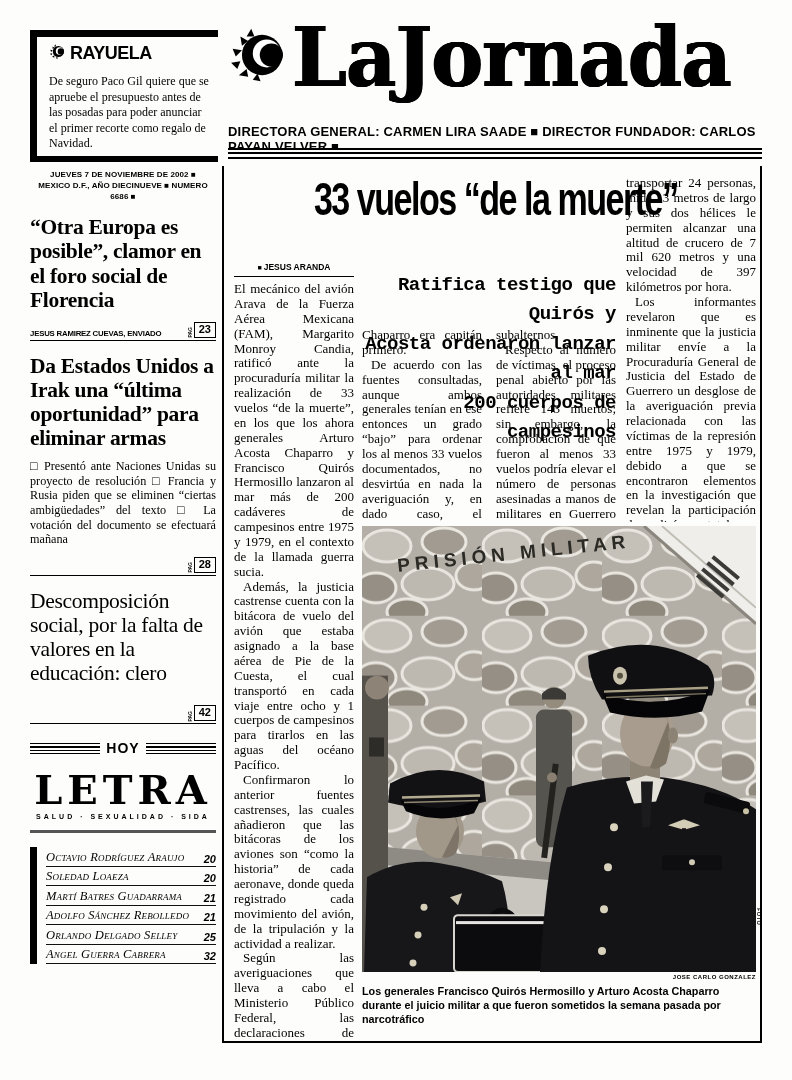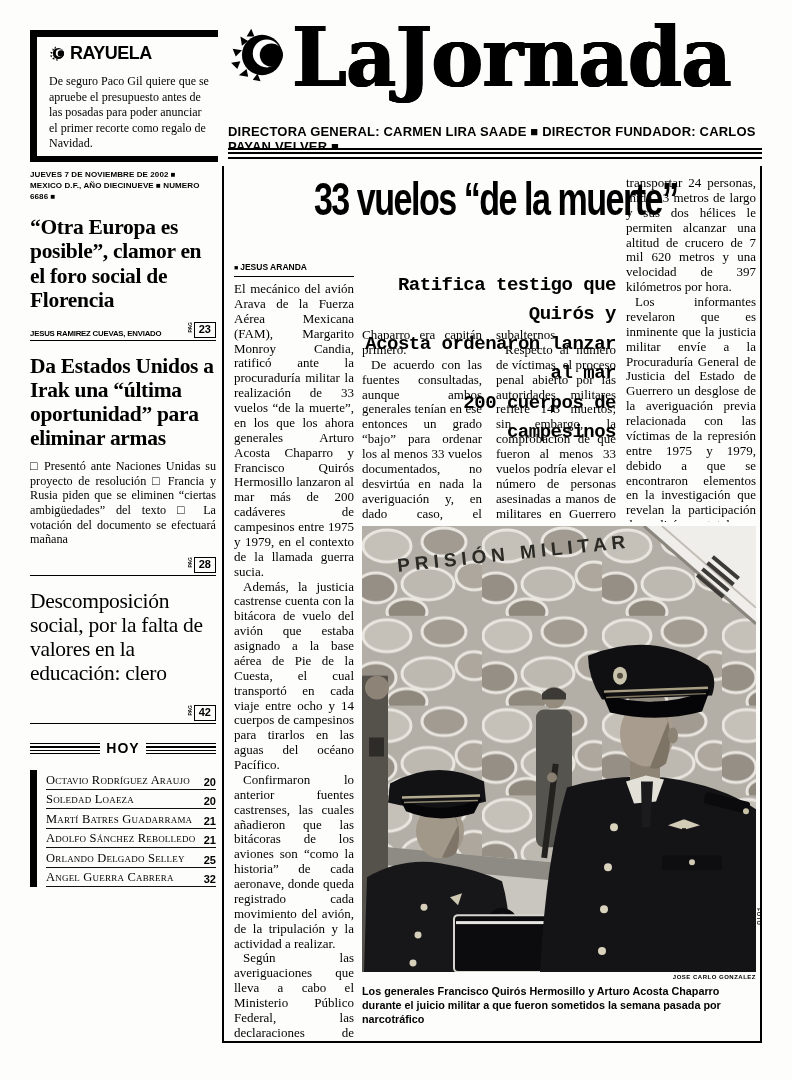--- a/index.html
+++ b/index.html
@@ -8,21 +8,21 @@
     position:relative; width:792px; height:1080px; margin:0 auto;
     background:#fdfdfc; color:#000;
     font-family:"Liberation Serif", serif; overflow:hidden;
   }
   
   .rayuela {
     position:absolute; left:30px; top:30px; width:188px; height:132px;
     border-left:7px solid #000; border-top:7px solid #000; border-bottom:6px solid #000;
     padding:6px 6px 6px 12px;
   }
-  .rayuela-head { display:flex; align-items:center; gap:4px; }
+  .rayuela-head { display:flex; gap:4px; }
   .rayuela-title { font-family:"Liberation Sans", sans-serif; font-weight:900; font-size:18px; letter-spacing:-0.5px; transform:scaleY(1.05); }
   .rayuela-text { margin-top:10px; font-size:12px; line-height:1.3; }
   .masthead { position:absolute; left:228px; top:18px; width:534px; height:130px; }
   .masthead-row { display:flex; align-items:flex-start; }
   .masthead-title {
     font-family:"DejaVu Serif", serif; font-weight:bold; font-size:78px; line-height:0.95;
     letter-spacing:-1px; white-space:nowrap;
     text-shadow:0.7px 0 #000, -0.7px 0 #000, 0 0.5px #000;
     transform:scaleY(1.06); transform-origin:top left; margin-left:2px;
   }
@@ -30,49 +30,49 @@
   .masthead-rules {
     position:absolute; left:228px; top:148px; width:534px; height:11px;
     background:repeating-linear-gradient(180deg,#000 0 1.7px,#fdfdfc 1.7px 4.4px);
   }
   
   .vrule-left  { position:absolute; left:222px; top:166px; width:1.5px; height:876px; background:#000; }
   .vrule-right { position:absolute; left:760px; top:166px; width:1.5px; height:876px; background:#000; }
   .hrule-bottom{ position:absolute; left:222px; top:1041px; width:540px; height:1.5px; background:#000; }
   
   .sidebar { position:absolute; left:30px; top:170px; width:186px; }
-  .dateline { text-align:left; font-family:"Liberation Sans", sans-serif; font-weight:bold; font-size:8px; line-height:1.35; letter-spacing:0.1px; }
+  .dateline { text-align:center; font-family:"Liberation Sans", sans-serif; font-weight:bold; font-size:8px; line-height:1.35; letter-spacing:0.1px; }
   .sb-headline { font-size:21.5px; font-weight:bold; line-height:1.12; letter-spacing:-0.3px; margin-top:13px; }
   .sb-headline.light { font-weight:normal; }
   .sb-summary { margin-top:9px; font-size:12.2px; line-height:1.2; text-align:justify; }
   .art-foot { display:flex; justify-content:space-between; align-items:flex-end; border-bottom:1.5px solid #000; padding:4px 0 2px; margin-top:6px; }
   .sb-byline { font-family:"Liberation Sans", sans-serif; font-weight:bold; font-size:7.8px; letter-spacing:-0.2px; }
-  .pageref { display:inline-flex; align-items:flex-start; margin-left:auto; }
+  .pageref { display:inline-flex; align-items:flex-end; margin-left:auto; }
   .pag-tab { font-family:"Liberation Sans", sans-serif; font-weight:bold; font-size:5px; writing-mode:vertical-rl; transform:rotate(180deg); line-height:1; margin-right:1px; }
   .pag-num { border:1.3px solid #000; font-family:"Liberation Sans", sans-serif; font-weight:bold; font-size:11px; line-height:1; padding:1px 4px 2px; }
   .hoy-strip { display:flex; align-items:center; gap:6px; margin-top:16px; }
   .hoy-lines { flex:1; height:11px; background:repeating-linear-gradient(180deg,#000 0 1.4px,transparent 1.4px 3.3px); }
   .hoy-label { font-family:"Liberation Sans", sans-serif; font-weight:900; font-size:14px; letter-spacing:1px; }
   .letra { text-align:center; margin-top:14px; }
   .letra-title { font-family:"DejaVu Serif", serif; font-weight:bold; font-size:40px; letter-spacing:5px; line-height:1; }
   .letra-sub { font-family:"Liberation Sans", sans-serif; font-weight:bold; font-size:7px; letter-spacing:3px; margin-top:3px; }
   .letra-rule { height:3px; background:#555; margin-top:10px; }
   .columnists { margin-top:14px; border-left:7px solid #000; padding-left:9px; }
-  .col-row { display:flex; justify-content:space-between; align-items:flex-end; border-bottom:1.5px solid #111; padding:2.5px 0 1px; }
+  .col-row { display:flex; justify-content:space-between; align-items:flex-end; border-bottom:1.5px solid #111; padding:2.5px 0 1px;font-style:italic; }
   .col-name { font-variant:small-caps; font-size:12.5px; letter-spacing:0.2px; }
   .col-page { font-family:"Liberation Sans", sans-serif; font-weight:bold; font-size:11px; }
   
   .main { position:absolute; left:234px; top:168px; width:522px; height:874px; }
   .main-headline { position:absolute; left:16px; top:4px; width:392px; text-align:right; white-space:nowrap; }
   .main-headline-inner {
     display:inline-block; font-family:"Liberation Sans", sans-serif; font-weight:bold;
     font-size:46px; letter-spacing:-2px; transform:scaleX(0.74); transform-origin:center;
   }
   .main-byline { position:absolute; left:0; top:94px; width:120px; border-bottom:1.6px solid #000; padding-bottom:4px;
-    font-family:"Liberation Sans", sans-serif; font-weight:bold; font-size:8.5px; }
+    font-family:"Liberation Sans", sans-serif; font-weight:bold; font-size:8.5px;text-align:center; }
   .main-byline::before { content:"■ "; font-size:7px; }
   .subhead { position:absolute; left:128px; top:82px; width:254px; text-align:right;
     font-family:"Liberation Mono", monospace; font-size:19px; font-weight:bold; line-height:1.55; white-space:pre-line; letter-spacing:-0.5px;margin-top:21px; }
   .bodycol { position:absolute; font-size:13px; line-height:1.145; text-align:justify; overflow:hidden;
     -webkit-hyphens:auto; hyphens:auto; }
   .bodycol p + p { text-indent:9px; }
   .col1 { left:0;   top:114px; width:120px; height:758px; }
   .col2 { left:128px; top:160px; width:120px; height:194px; }
   .col3 { left:262px; top:160px; width:120px; height:194px; }
   .col4 { left:392px; top:8px;  width:130px; height:346px; }
@@ -172,20 +172,25 @@
         <span class="pag-num">42</span>
       </span>
     </div>
 
     <div class="hoy-strip">
       <span class="hoy-lines"></span>
       <span class="hoy-label">HOY</span>
       <span class="hoy-lines"></span>
     </div>
 
+    <div class="letra">
+      <div class="letra-title">LETRA</div>
+      <div class="letra-sub">SALUD · SEXUALIDAD · SIDA</div>
+      <div class="letra-rule"></div>
+    </div>
 
     <div class="columnists">
       <div class="col-row">
         <span class="col-name">Octavio Rodríguez Araujo</span>
         <span class="col-page">20</span>
       </div>
       <div class="col-row">
         <span class="col-name">Soledad Loaeza</span>
         <span class="col-page">20</span>
       </div>
@@ -213,21 +218,21 @@
     <div class="main-headline">
       <span class="main-headline-inner">33 vuelos “de la muerte”</span>
     </div>
     <div class="main-byline">JESUS ARANDA</div>
     <div class="subhead">Ratifica testigo que Quirós y
 Acosta ordenaron lanzar al mar
 200 cuerpos de campesinos</div>
 
     <div class="bodycol col1">
       <p>El mecánico del avión Arava de la Fuerza Aérea Mexicana (FAM), Margarito Monroy Candia, ratificó ante la procuraduría militar la realización de 33 vuelos “de la muerte”, en los que los ahora generales Arturo Acosta Chaparro y Francisco Quirós Hermosillo lanzaron al mar más de 200 cadáveres de campesinos entre 1975 y 1979, en el contexto de la llamada guerra sucia.</p>
-      <p>Además, la justicia castrense cuenta con la bitácora de vuelo del avión que estaba asignado a la base aérea de Pie de la Cuesta, el cual transportó en cada viaje entre ocho y 14 cuerpos de campesinos para tirarlos en las aguas del océano Pacífico.</p>
+      <p>Además, la justicia castrense cuenta con la bitácora de vuelo del avión que estaba asignado a la base aérea de Pie de la Cuesta, el cual transportó en cada viaje entre ocho y 1 cuerpos de campesinos para tirarlos en las aguas del océano Pacífico.</p>
       <p>Confirmaron lo anterior fuentes castrenses, las cuales añadieron que las bitácoras de los aviones son “como la historia” de cada aeronave, donde queda registrado cada movimiento del avión, de la tripulación y la actividad a realizar.</p>
       <p>Según las averiguaciones que lleva a cabo el Ministerio Público Federal, las declaraciones de testigos como Gustavo Tarín Chávez y del entonces teniente Monroy Candia –quienes precisaron que por órdenes de Quirós y Acosta “los cuerpos eran metidos en bolsas de lona” y los colocaban en el avión Arava– coinciden en tiempo y espacio con los reportes de vuelo.</p>
 
     </div>
     <div class="bodycol col2">
       <p>Chaparro era capitán primero.</p>
       <p>De acuerdo con las fuentes consultadas, aunque ambos generales tenían en ese entonces un grado “bajo” para ordenar los al menos 33 vuelos documentados, no desvirtúa en nada la averiguación y, en dado caso, el Ministerio Público Federal continúa con otras líneas de investigación para determinar el posible grado de responsabilidad de sus superiores o</p>
     </div>
     <div class="bodycol col3">
       <p>subalternos.</p>

